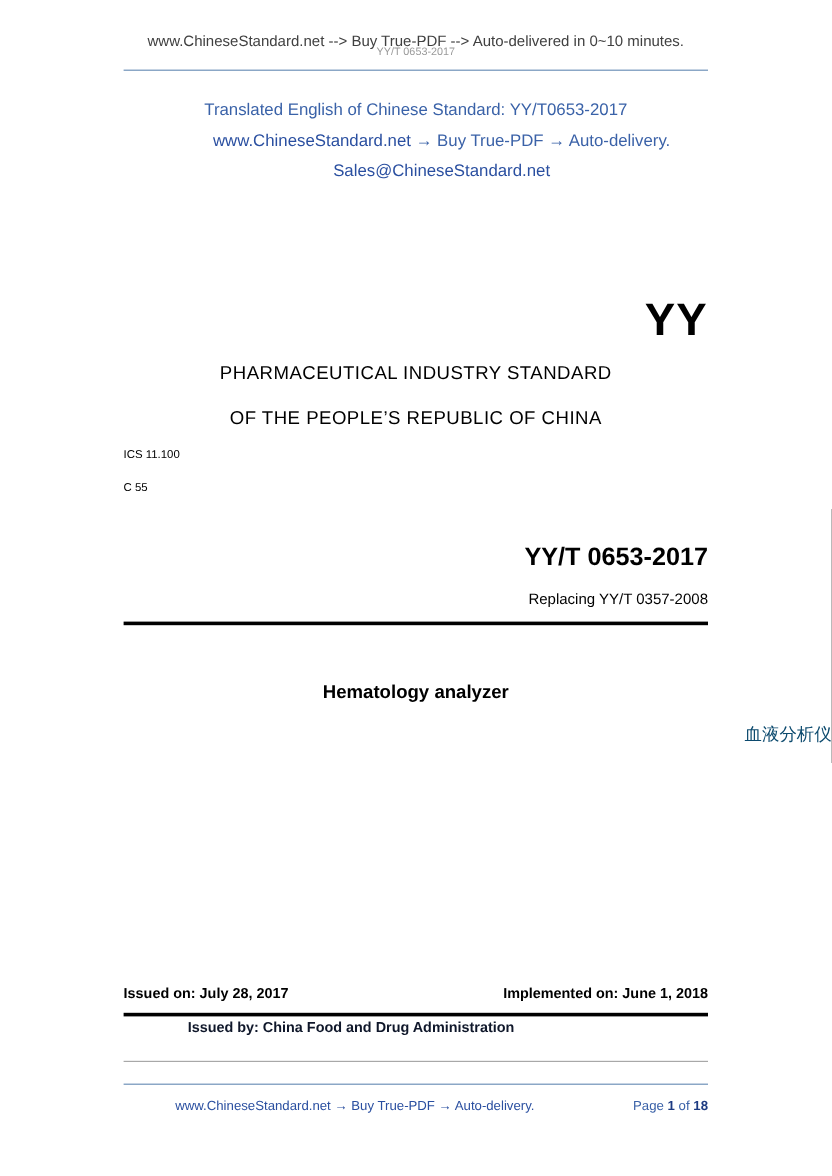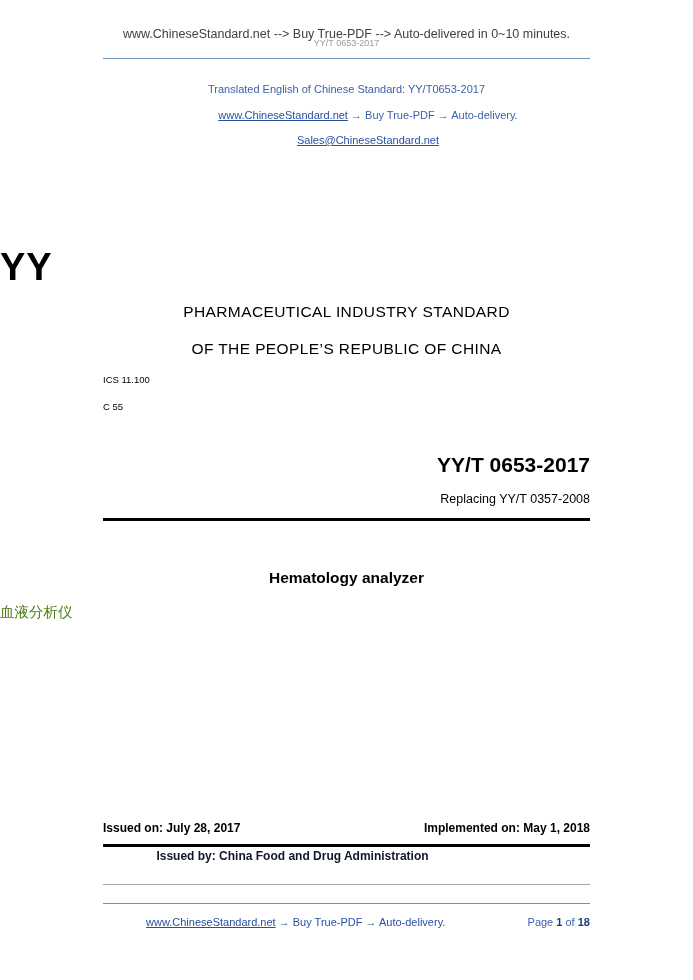--- a/index.html
+++ b/index.html
@@ -54,39 +54,38 @@
     left: 103px;
     width: 487px;
     background: #6f92b8;
   }
   
   .hdr {
     position: absolute;
     left: 0;
     width: 693px;
     text-align: center;
-    font-size: 11px;
+    font-size: 14px;
     color: #3b62a8;
   }
   .hdr a, .link {
     color: #2a4fa0;
-    text-decoration: underline;
     padding-left: 43px;
   }
   .hdr-1 { top: 83px; color: #3a62a8; }
   .hdr-2 { top: 109px; }
   .hdr-3 { top: 134px; }
 
   
   .yy-logo {
     position: absolute;
     top: 246px;
     left: 0;
     width: 590px;
-    text-align: left;
+    text-align: right;
     font-size: 38px;
     font-weight: bold;
     letter-spacing: 1px;
     color: #000;
   }
   
   .std-line {
     position: absolute;
     left: 0;
     width: 693px;
@@ -144,23 +143,23 @@
     text-align: center;
     font-size: 15.5px;
     font-weight: bold;
     color: #000;
   }
   .title-cn {
     position: absolute;
     top: 603px;
     left: 0;
     width: 693px;
-    text-align: left;
+    text-align: right;
     font-size: 14.5px;
-    color: #4d7c0f;
+    color: #0c4a6e;
     font-family: "DejaVu Sans", sans-serif;
   }
 
   .issue-row {
     position: absolute;
     top: 821px;
     left: 103px;
     width: 487px;
     display: flex;
     justify-content: space-between;
@@ -235,21 +234,21 @@
   <div class="std-no">YY/T  0653-2017</div>
   <div class="replacing">Replacing  YY/T  0357-2008</div>
 
   <div class="thick-rule thick-rule-1"></div>
 
   <div class="title-en">Hematology analyzer</div>
   <div class="title-cn">血液分析仪</div>
 
   <div class="issue-row">
     <span>Issued on: July 28, 2017</span>
-    <span>Implemented on: May 1, 2018</span>
+    <span>Implemented on: June 1, 2018</span>
   </div>
 
   <div class="thick-rule thick-rule-2"></div>
 
   <div class="issued-by">Issued by: China Food and Drug Administration</div>
 
   <div class="thin-rule-bottom2"></div>
   <div class="rule rule-bottom"></div>
 
   <div class="footer">

